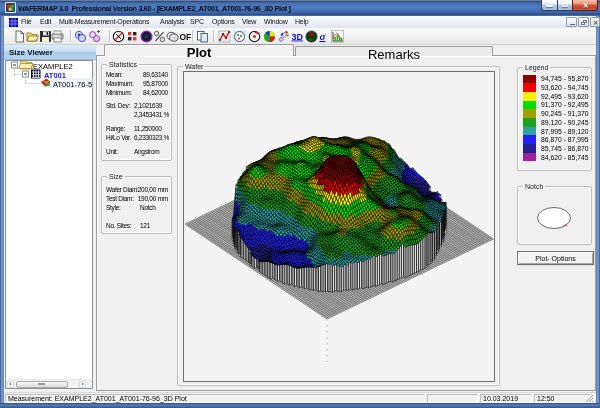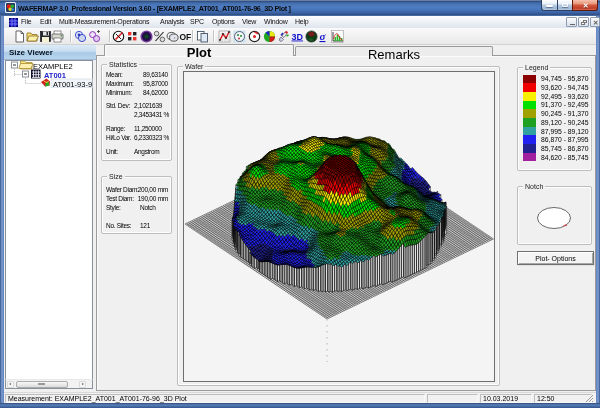--- a/index.html
+++ b/index.html
@@ -244,21 +244,21 @@
 <rect x="26" y="9.5" width="9.5" height="9" fill="#10102a"></rect>
 <path d="M27 12h8M27 14.7h8M27 17.4h8M28.5 10.5v7M31 10.5v7M33.5 10.5v7" stroke="#e8e8f2" stroke-width="0.9"></path>
 <g>
       <path d="M36 22l4 4.5 4.5-1 .5-4-3.5-3z" fill="#cc2222"></path>
       <path d="M40 26.5l4.5-1-1-4-2.5 1z" fill="#22aa22"></path>
       <path d="M38.5 20.5l2.5 2 2.5-1" stroke="#f4d23a" stroke-width="1" fill="none"></path>
     </g>
 </svg>
 <span class="titem" style="left:33px;top:62px">EXAMPLE2</span>
 <span class="titem" style="left:44px;top:71px;color:#2222cc;font-weight:bold">AT001</span>
-<span class="titem" style="left:53px;top:80px">AT001-93-9</span>
+<span class="titem" style="left:53px;top:80px">AT001-76-5</span>
 
 <div class="abs" style="left:7px;top:380.5px;width:7px;height:7.5px;background:#f5f5f5;border:1px solid #d9d9d9;border-radius:1px"></div>
 <div class="abs" style="left:9px;top:382.5px;width:0;height:0;border-top:1.8px solid transparent;border-bottom:1.8px solid transparent;border-right:2.6px solid #5a5a5a"></div>
 <div class="abs" style="left:79px;top:380.5px;width:7px;height:7.5px;background:#f5f5f5;border:1px solid #d9d9d9;border-radius:1px"></div>
 <div class="abs" style="left:82px;top:382.5px;width:0;height:0;border-top:1.8px solid transparent;border-bottom:1.8px solid transparent;border-left:2.6px solid #5a5a5a"></div>
 <div class="abs" style="left:16px;top:380.5px;width:52px;height:7.5px;background:linear-gradient(180deg,#f8f8f8,#dcdcdc);border:1px solid #ababab;border-radius:2px"></div>
 <div class="abs" style="left:38px;top:383px;width:7px;height:2px;border-top:1px solid #999;border-bottom:1px solid #999"></div>
 
 <div class="abs" id="tabpane"></div>
 <div class="tab" id="tab1">Plot</div>

